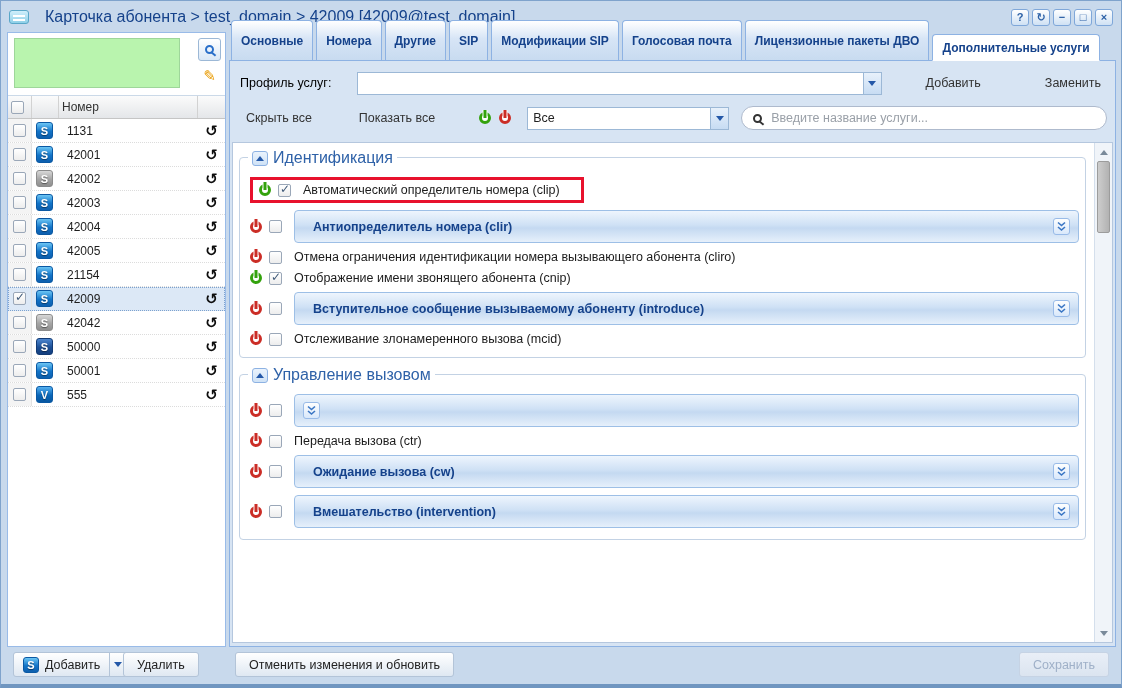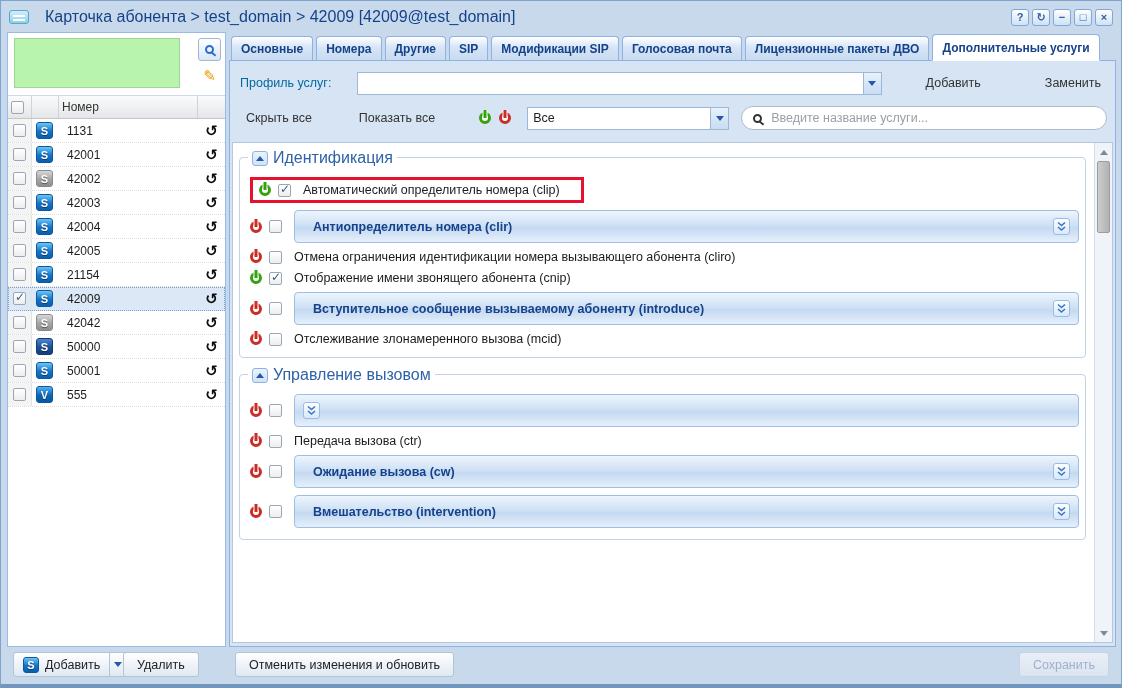--- a/index.html
+++ b/index.html
@@ -48,30 +48,30 @@
   .tile[data-variant="s-dark"]{background:linear-gradient(#4c86cf,#1c4f96 55%,#143f7e);border:1px solid #123a74;}
   .tile[data-variant="v-blue"]{background:linear-gradient(#55b1f0,#0a66b8 55%,#0857a0);border:1px solid #0a59a4;}
   .num{font-size:12px;color:#1d1d1d;padding-left:8px;}
   .hist{font-size:15px;font-weight:bold;color:#0d0d0d;font-family:"DejaVu Sans",sans-serif;cursor:pointer;text-align:center;}
 
   .splitter{position:absolute;left:225px;top:31px;width:3px;bottom:37px;cursor:col-resize;}
 
   
   .main{position:absolute;left:228px;top:31px;right:5px;bottom:37px;}
   .tabstrip{position:relative;height:29px;display:flex;align-items:flex-end;gap:3px;padding-left:2px;border-bottom:1px solid #8db2e3;}
-  .tab{height:24px;padding:0 9px;display:flex;align-items:center;border:1px solid #8db2e3;border-bottom:none;
+  .tab{height:40px;padding:0 9px;display:flex;align-items:center;border:1px solid #8db2e3;border-bottom:none;
     border-radius:4px 4px 0 0;background:linear-gradient(#ffffff,#d7e5f6 45%,#c8dbf0);cursor:pointer;}
   .tab-label{font-size:12px;font-weight:bold;color:#15428b;white-space:nowrap;}
   .tab[data-active="true"]{height:27px;background:#ffffff;margin-bottom:-1px;border-bottom:1px solid #fff;}
   .mainbody{position:absolute;top:29px;left:0;right:0;bottom:0;background:#d7e4f3;border:1px solid #8db2e3;border-top:none;}
 
   .toolbar-row{position:absolute;left:10px;right:8px;display:flex;align-items:center;}
   .row1{top:10px;height:24px;}
   .row2{top:44px;height:26px;}
-  .tlabel{font-size:12.5px;color:#0369a1;white-space:nowrap;}
+  .tlabel{font-size:12.5px;color:#000000;white-space:nowrap;}
   .combo{display:flex;height:23px;border:1px solid #9cb8d6;background:#fff;align-items:stretch;}
   .combo input{border:none;outline:none;flex:1;font-size:12.5px;padding:0 5px;font-family:inherit;color:#222;background:transparent;}
   .combo-btn{width:18px;background:linear-gradient(#e8f1fb,#c7dcf3);border-left:1px solid #9cb8d6;display:flex;align-items:center;justify-content:center;cursor:pointer;}
   .tri-down{width:0;height:0;border-left:4px solid transparent;border-right:4px solid transparent;border-top:5px solid #2458a8;}
   .tri-up{width:0;height:0;border-left:4px solid transparent;border-right:4px solid transparent;border-bottom:5px solid #2458a8;}
   .txtbtn{font-size:12.5px;color:#333;padding:4px 6px;border-radius:3px;cursor:pointer;white-space:nowrap;}
   .power{width:12px;height:12px;border:3px solid var(--c,#cb2d26);border-radius:50%;position:relative;display:inline-block;background:#fff;}
   .power::after{content:'';position:absolute;top:-5px;left:50%;transform:translateX(-50%);width:3px;height:8px;background:var(--c,#cb2d26);box-shadow:-1px 0 0 #fff,1px 0 0 #fff;}
   .power.green{--c:#33a20c;}
   .power.red{--c:#cb2d26;}

